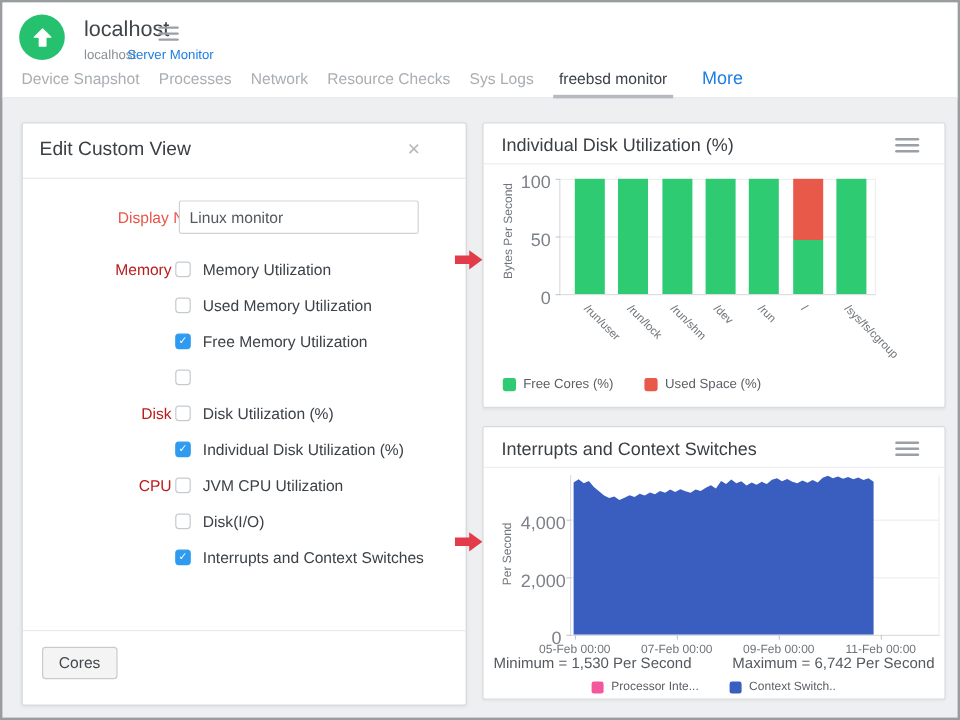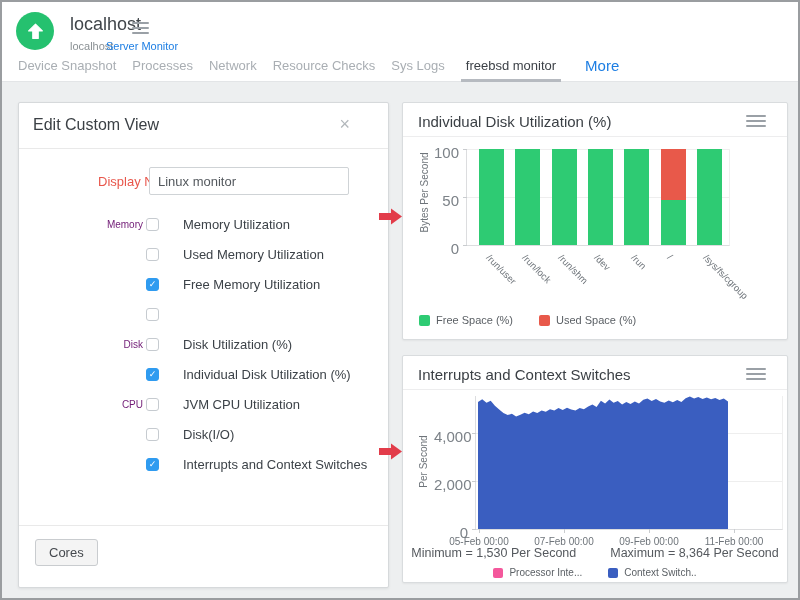--- a/index.html
+++ b/index.html
@@ -23,24 +23,24 @@
   
   .dialog { position:absolute; left:16px; top:100px; width:371px; height:486px; background:#fff; border:1px solid #d6d9db; border-radius:2px; box-shadow:0 1px 3px rgba(0,0,0,.07); }
   .dialog-header { height:46px; border-bottom:1px solid #e9e9e9; position:relative; }
   .dialog-title { position:absolute; left:14px; top:13px; font-size:16px; color:#3b4045; }
   .dialog-close { position:absolute; right:38px; top:11px; font-size:18px; color:#b3b8bc; cursor:pointer; line-height:20px; }
   .dn-row { position:absolute; left:0; top:64px; width:100%; height:30px; }
   .dn-label { position:absolute; left:0; top:7px; width:124px; text-align:right; font-size:13px; color:#e8564b;margin-left:36px; }
   .dn-input { position:absolute; left:130px; top:0; width:200px; height:28px; border:1px solid #cfd3d6; border-radius:2px; font-size:13px; color:#54595e; padding:0 8px; font-family:"Liberation Sans", sans-serif; }
   .rows { position:absolute; left:0; top:106px; width:100%; }
   .cbrow { height:30px; display:flex; align-items:center; }
-  .grp { width:124px; text-align:right; font-size:10px; color:#701a75; flex:0 0 124px; }
+  .grp { width:124px; text-align:right; font-size:13px; color:#b91c1c; flex:0 0 124px; }
   .cb { width:13px; height:13px; border:1px solid #c6cbd0; border-radius:3px; margin-left:3px; background:#fff; cursor:pointer; display:flex; align-items:center; justify-content:center; font-size:9px; color:#fff; flex:0 0 13px; }
   .cb.on { background:#2f9bf0; border-color:#2f9bf0; }
-  .cblabel { font-size:13px; color:#3c4248; margin-left:24px; white-space:nowrap; }
+  .cblabel { font-size:13px; color:#3c4248; margin-left:10px; white-space:nowrap; }
   .dialog-footer { position:absolute; left:0; bottom:0; width:100%; height:62px; border-top:1px solid #e9e9e9; }
   .save-btn { position:absolute; left:16px; top:13px; background:#f4f4f4; border:1px solid #c9cccf; border-radius:3px; font-size:13px; color:#45494e; padding:5px 13px; cursor:pointer; font-family:"Liberation Sans", sans-serif; }
 
   
   .pointer-arrow { position:absolute; width:23px; height:17px; }
 
   
   .card { position:absolute; left:400px; width:386px; background:#fff; border:1px solid #d9dcde; border-radius:2px; box-shadow:0 1px 2px rgba(0,0,0,.05); }
   #card1 { top:100px; height:238px; }
   #card2 { top:353px; height:228px; }
@@ -211,21 +211,21 @@
         </div>
         <div class="xlab1" style="left: 206px; top: 103px;">/</div>
         <div class="bar" style="left: 229.8px;">
           <div class="seg" style="height: 96px; background: rgb(46, 203, 115);"></div>
         </div>
         <div class="xlab1" style="left: 242.3px; top: 103px;">/sys/fs/cgroup</div>
       </div>
     <div class="legend" id="legend1">
         <span class="leg-item">
           <span class="leg-sq" style="background: rgb(46, 203, 115);"></span>
-          <span class="leg-txt">Free Space (%)</span>
+          <span class="leg-txt">Free Cores (%)</span>
         </span>
         <span class="leg-item">
           <span class="leg-sq" style="background: rgb(232, 89, 74);"></span>
           <span class="leg-txt">Used Space (%)</span>
         </span>
       </div>
   </div>
 
   <div class="card" id="card2">
     <div class="card-title">Interrupts and Context Switches</div>
@@ -252,21 +252,21 @@
         <div class="xhash" style="left: 3px; top: 133px;"></div>
         <div class="xlab2" style="left: 88px; top: 140px;">07-Feb 00:00</div>
         <div class="xhash" style="left: 88px; top: 133px;"></div>
         <div class="xlab2" style="left: 173px; top: 140px;">09-Feb 00:00</div>
         <div class="xhash" style="left: 173px; top: 133px;"></div>
         <div class="xlab2" style="left: 258px; top: 140px;">11-Feb 00:00</div>
         <div class="xhash" style="left: 258px; top: 133px;"></div>
       </div>
     <div class="minmax">
       <span>Minimum = 1,530 Per Second</span>
-      <span>Maximum = 8,364 Per Second</span>
+      <span>Maximum = 6,742 Per Second</span>
     </div>
     <div class="legend" id="legend2">
         <span class="leg-item">
           <span class="leg-sq" style="background: rgb(244, 88, 156);"></span>
           <span class="leg-txt">Processor Inte...</span>
         </span>
         <span class="leg-item">
           <span class="leg-sq" style="background: rgb(58, 94, 192);"></span>
           <span class="leg-txt">Context Switch..</span>
         </span>

